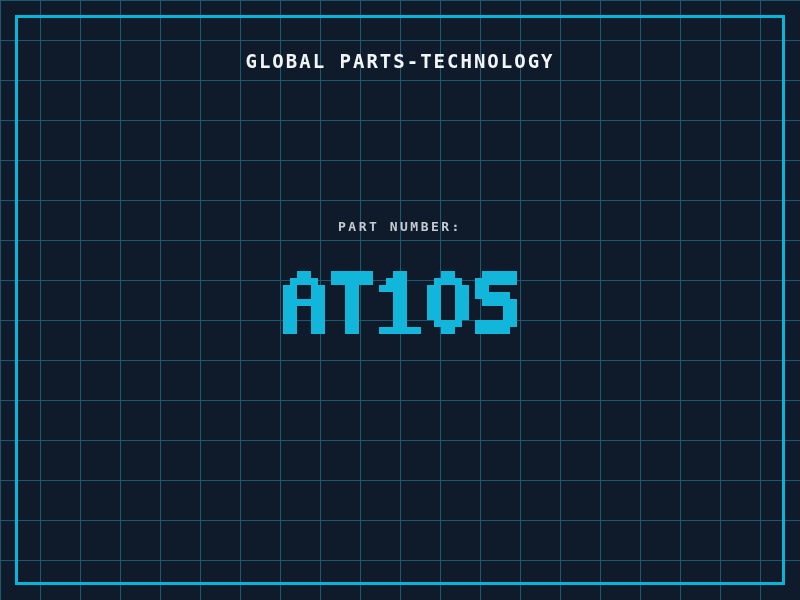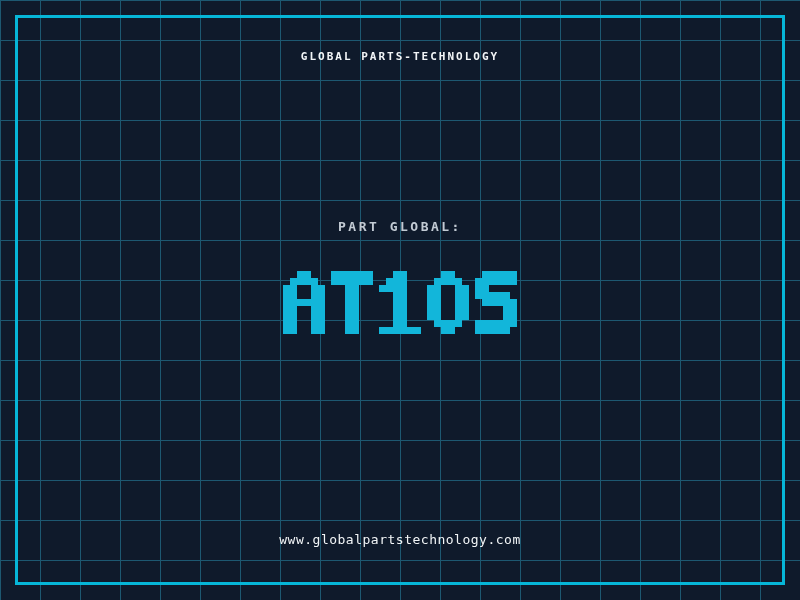--- a/index.html
+++ b/index.html
@@ -24,21 +24,21 @@
   .center-text {
     position: absolute;
     left: 0;
     width: 100%;
     text-align: center;
     white-space: nowrap;
   }
   .title {
     top: 50px;
     color: var(--text-white, #f2f5f7);
-    font-size: 11px;
+    font-size: 19px;
     font-weight: bold;
     letter-spacing: 2px;
   }
   .subtitle {
     top: 81px;
     color: var(--subtitle-cyan, #2cb4dd);
     font-size: 12px;
     font-weight: normal;
     letter-spacing: 1.5px;
   }
@@ -81,18 +81,17 @@
 </style>
 </head>
 <body>
 
 <div class="stage">
   <div class="frame"></div>
 
   <div class="center-text title">GLOBAL PARTS-TECHNOLOGY</div>
 
 
-  <div class="center-text part-label">PART GLOBAL:</div>
+  <div class="center-text part-label">PART NUMBER:</div>
 
   <div class="part-number"><span class="pxchar"><i style="left: 14px; top: 0px;"></i><i style="left: 21px; top: 0px;"></i><i style="left: 7px; top: 7px;"></i><i style="left: 14px; top: 7px;"></i><i style="left: 21px; top: 7px;"></i><i style="left: 28px; top: 7px;"></i><i style="left: 0px; top: 14px;"></i><i style="left: 7px; top: 14px;"></i><i style="left: 28px; top: 14px;"></i><i style="left: 35px; top: 14px;"></i><i style="left: 0px; top: 21px;"></i><i style="left: 7px; top: 21px;"></i><i style="left: 28px; top: 21px;"></i><i style="left: 35px; top: 21px;"></i><i style="left: 0px; top: 28px;"></i><i style="left: 7px; top: 28px;"></i><i style="left: 14px; top: 28px;"></i><i style="left: 21px; top: 28px;"></i><i style="left: 28px; top: 28px;"></i><i style="left: 35px; top: 28px;"></i><i style="left: 0px; top: 35px;"></i><i style="left: 7px; top: 35px;"></i><i style="left: 28px; top: 35px;"></i><i style="left: 35px; top: 35px;"></i><i style="left: 0px; top: 42px;"></i><i style="left: 7px; top: 42px;"></i><i style="left: 28px; top: 42px;"></i><i style="left: 35px; top: 42px;"></i><i style="left: 0px; top: 49px;"></i><i style="left: 7px; top: 49px;"></i><i style="left: 28px; top: 49px;"></i><i style="left: 35px; top: 49px;"></i><i style="left: 0px; top: 56px;"></i><i style="left: 7px; top: 56px;"></i><i style="left: 28px; top: 56px;"></i><i style="left: 35px; top: 56px;"></i></span><span class="pxchar"><i style="left: 0px; top: 0px;"></i><i style="left: 7px; top: 0px;"></i><i style="left: 14px; top: 0px;"></i><i style="left: 21px; top: 0px;"></i><i style="left: 28px; top: 0px;"></i><i style="left: 35px; top: 0px;"></i><i style="left: 0px; top: 7px;"></i><i style="left: 7px; top: 7px;"></i><i style="left: 14px; top: 7px;"></i><i style="left: 21px; top: 7px;"></i><i style="left: 28px; top: 7px;"></i><i style="left: 35px; top: 7px;"></i><i style="left: 14px; top: 14px;"></i><i style="left: 21px; top: 14px;"></i><i style="left: 14px; top: 21px;"></i><i style="left: 21px; top: 21px;"></i><i style="left: 14px; top: 28px;"></i><i style="left: 21px; top: 28px;"></i><i style="left: 14px; top: 35px;"></i><i style="left: 21px; top: 35px;"></i><i style="left: 14px; top: 42px;"></i><i style="left: 21px; top: 42px;"></i><i style="left: 14px; top: 49px;"></i><i style="left: 21px; top: 49px;"></i><i style="left: 14px; top: 56px;"></i><i style="left: 21px; top: 56px;"></i></span><span class="pxchar"><i style="left: 14px; top: 0px;"></i><i style="left: 21px; top: 0px;"></i><i style="left: 7px; top: 7px;"></i><i style="left: 14px; top: 7px;"></i><i style="left: 21px; top: 7px;"></i><i style="left: 0px; top: 14px;"></i><i style="left: 7px; top: 14px;"></i><i style="left: 14px; top: 14px;"></i><i style="left: 21px; top: 14px;"></i><i style="left: 14px; top: 21px;"></i><i style="left: 21px; top: 21px;"></i><i style="left: 14px; top: 28px;"></i><i style="left: 21px; top: 28px;"></i><i style="left: 14px; top: 35px;"></i><i style="left: 21px; top: 35px;"></i><i style="left: 14px; top: 42px;"></i><i style="left: 21px; top: 42px;"></i><i style="left: 14px; top: 49px;"></i><i style="left: 21px; top: 49px;"></i><i style="left: 0px; top: 56px;"></i><i style="left: 7px; top: 56px;"></i><i style="left: 14px; top: 56px;"></i><i style="left: 21px; top: 56px;"></i><i style="left: 28px; top: 56px;"></i><i style="left: 35px; top: 56px;"></i></span><span class="pxchar"><i style="left: 14px; top: 0px;"></i><i style="left: 21px; top: 0px;"></i><i style="left: 7px; top: 7px;"></i><i style="left: 14px; top: 7px;"></i><i style="left: 21px; top: 7px;"></i><i style="left: 28px; top: 7px;"></i><i style="left: 0px; top: 14px;"></i><i style="left: 7px; top: 14px;"></i><i style="left: 28px; top: 14px;"></i><i style="left: 35px; top: 14px;"></i><i style="left: 0px; top: 21px;"></i><i style="left: 7px; top: 21px;"></i><i style="left: 28px; top: 21px;"></i><i style="left: 35px; top: 21px;"></i><i style="left: 0px; top: 28px;"></i><i style="left: 7px; top: 28px;"></i><i style="left: 28px; top: 28px;"></i><i style="left: 35px; top: 28px;"></i><i style="left: 0px; top: 35px;"></i><i style="left: 7px; top: 35px;"></i><i style="left: 28px; top: 35px;"></i><i style="left: 35px; top: 35px;"></i><i style="left: 0px; top: 42px;"></i><i style="left: 7px; top: 42px;"></i><i style="left: 28px; top: 42px;"></i><i style="left: 35px; top: 42px;"></i><i style="left: 7px; top: 49px;"></i><i style="left: 14px; top: 49px;"></i><i style="left: 21px; top: 49px;"></i><i style="left: 28px; top: 49px;"></i><i style="left: 14px; top: 56px;"></i><i style="left: 21px; top: 56px;"></i></span><span class="pxchar"><i style="left: 7px; top: 0px;"></i><i style="left: 14px; top: 0px;"></i><i style="left: 21px; top: 0px;"></i><i style="left: 28px; top: 0px;"></i><i style="left: 35px; top: 0px;"></i><i style="left: 0px; top: 7px;"></i><i style="left: 7px; top: 7px;"></i><i style="left: 14px; top: 7px;"></i><i style="left: 21px; top: 7px;"></i><i style="left: 28px; top: 7px;"></i><i style="left: 35px; top: 7px;"></i><i style="left: 0px; top: 14px;"></i><i style="left: 7px; top: 14px;"></i><i style="left: 0px; top: 21px;"></i><i style="left: 7px; top: 21px;"></i><i style="left: 14px; top: 21px;"></i><i style="left: 21px; top: 21px;"></i><i style="left: 28px; top: 21px;"></i><i style="left: 7px; top: 28px;"></i><i style="left: 14px; top: 28px;"></i><i style="left: 21px; top: 28px;"></i><i style="left: 28px; top: 28px;"></i><i style="left: 35px; top: 28px;"></i><i style="left: 28px; top: 35px;"></i><i style="left: 35px; top: 35px;"></i><i style="left: 28px; top: 42px;"></i><i style="left: 35px; top: 42px;"></i><i style="left: 0px; top: 49px;"></i><i style="left: 7px; top: 49px;"></i><i style="left: 14px; top: 49px;"></i><i style="left: 21px; top: 49px;"></i><i style="left: 28px; top: 49px;"></i><i style="left: 35px; top: 49px;"></i><i style="left: 0px; top: 56px;"></i><i style="left: 7px; top: 56px;"></i><i style="left: 14px; top: 56px;"></i><i style="left: 21px; top: 56px;"></i><i style="left: 28px; top: 56px;"></i></span></div>
 
-  <div class="center-text website">www.globalpartstechnology.com</div>
 </div>
 
 </body></html>

